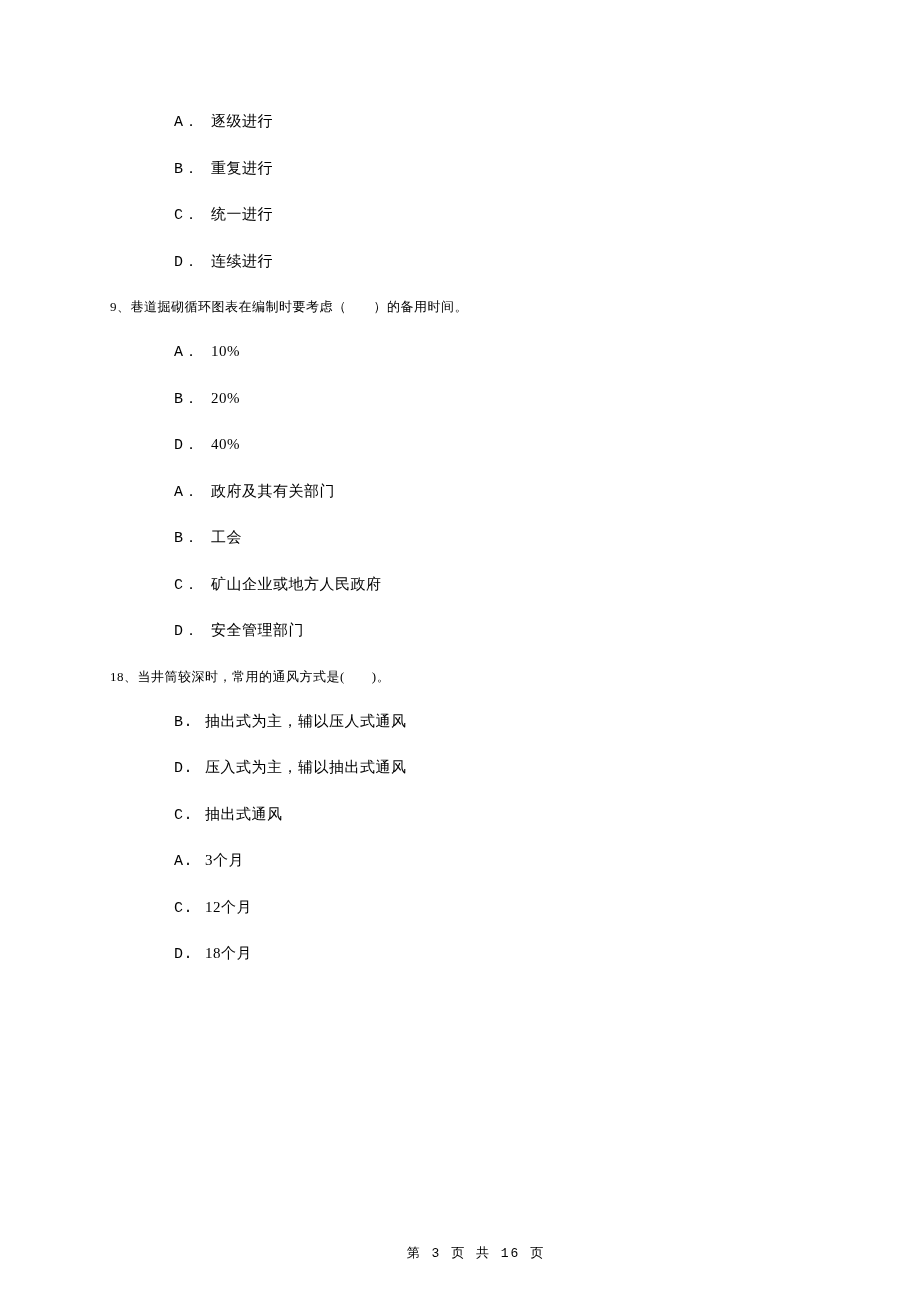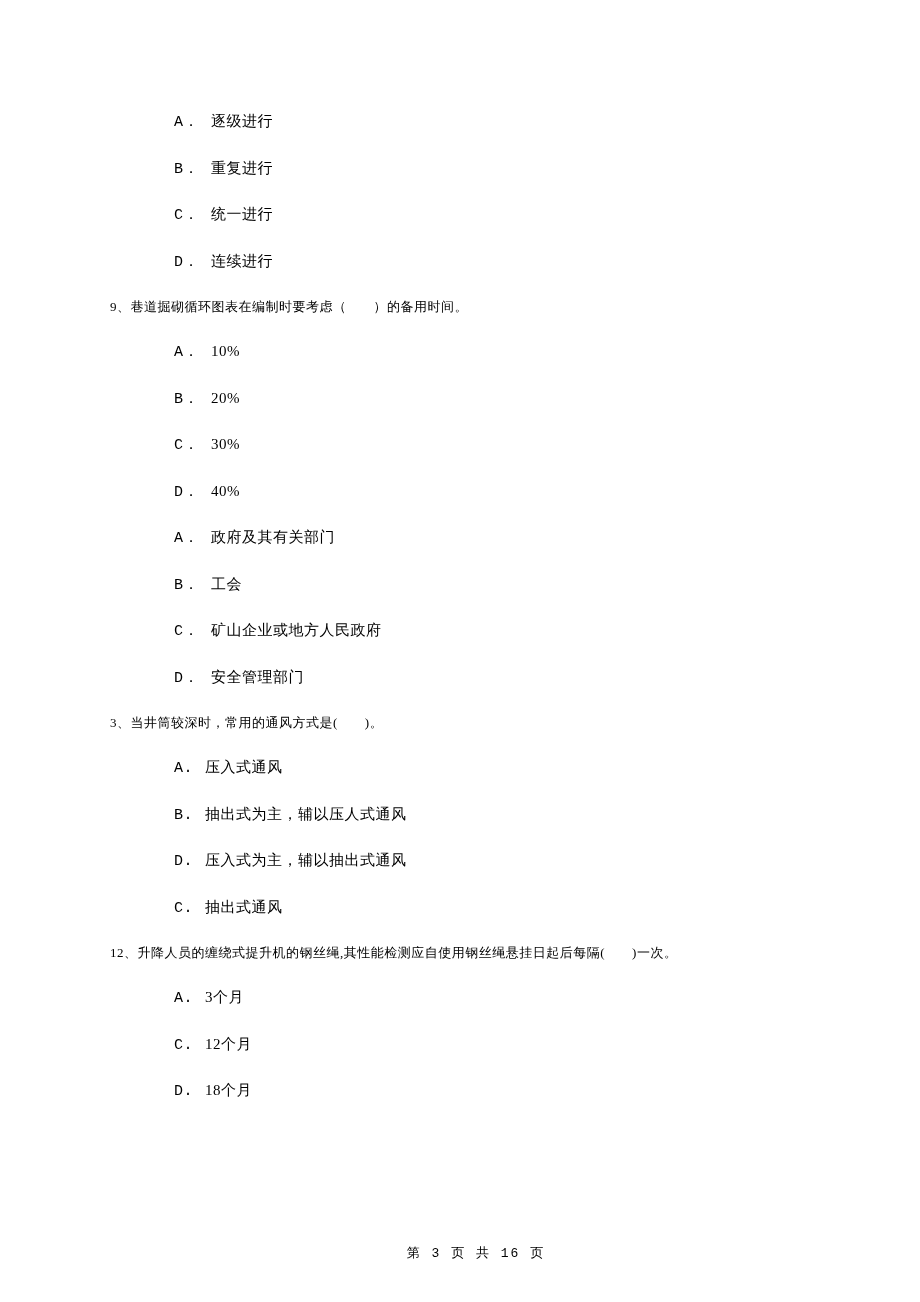--- a/index.html
+++ b/index.html
@@ -56,40 +56,37 @@
     <div class="option-line"><span class="option-marker">A．</span><span>逐级进行</span></div>
     <div class="option-line"><span class="option-marker">B．</span><span>重复进行</span></div>
     <div class="option-line"><span class="option-marker">C．</span><span>统一进行</span></div>
     <div class="option-line"><span class="option-marker">D．</span><span>连续进行</span></div>
   </div>
 
   <div class="question-line">9、巷道掘砌循环图表在编制时要考虑（　　）的备用时间。</div>
   <div class="option-list">
     <div class="option-line"><span class="option-marker">A．</span><span>10%</span></div>
     <div class="option-line"><span class="option-marker">B．</span><span>20%</span></div>
-    <div class="option-line"><span class="option-marker">C．</span><span>30%</span></div>
     <div class="option-line"><span class="option-marker">D．</span><span>40%</span></div>
   </div>
 
   <div class="option-list">
     <div class="option-line"><span class="option-marker">A．</span><span>政府及其有关部门</span></div>
     <div class="option-line"><span class="option-marker">B．</span><span>工会</span></div>
     <div class="option-line"><span class="option-marker">C．</span><span>矿山企业或地方人民政府</span></div>
     <div class="option-line"><span class="option-marker">D．</span><span>安全管理部门</span></div>
   </div>
 
-  <div class="question-line">3、当井筒较深时，常用的通风方式是(　　)。</div>
+  <div class="question-line">18、当井筒较深时，常用的通风方式是(　　)。</div>
   <div class="option-list">
-    <div class="option-line"><span class="option-marker">A.</span><span>压入式通风</span></div>
     <div class="option-line"><span class="option-marker">B.</span><span>抽出式为主，辅以压人式通风</span></div>
     <div class="option-line"><span class="option-marker">D.</span><span>压入式为主，辅以抽出式通风</span></div>
     <div class="option-line"><span class="option-marker">C.</span><span>抽出式通风</span></div>
   </div>
 
-  <div class="question-line">12、升降人员的缠绕式提升机的钢丝绳,其性能检测应自使用钢丝绳悬挂日起后每隔(　　)一次。</div>
   <div class="option-list">
     <div class="option-line"><span class="option-marker">A.</span><span>3个月</span></div>
     <div class="option-line"><span class="option-marker">C.</span><span>12个月</span></div>
     <div class="option-line"><span class="option-marker">D.</span><span>18个月</span></div>
   </div>
 
   <div class="footer">第 3 页 共 16 页</div>
 </div>
 
 </body></html>

